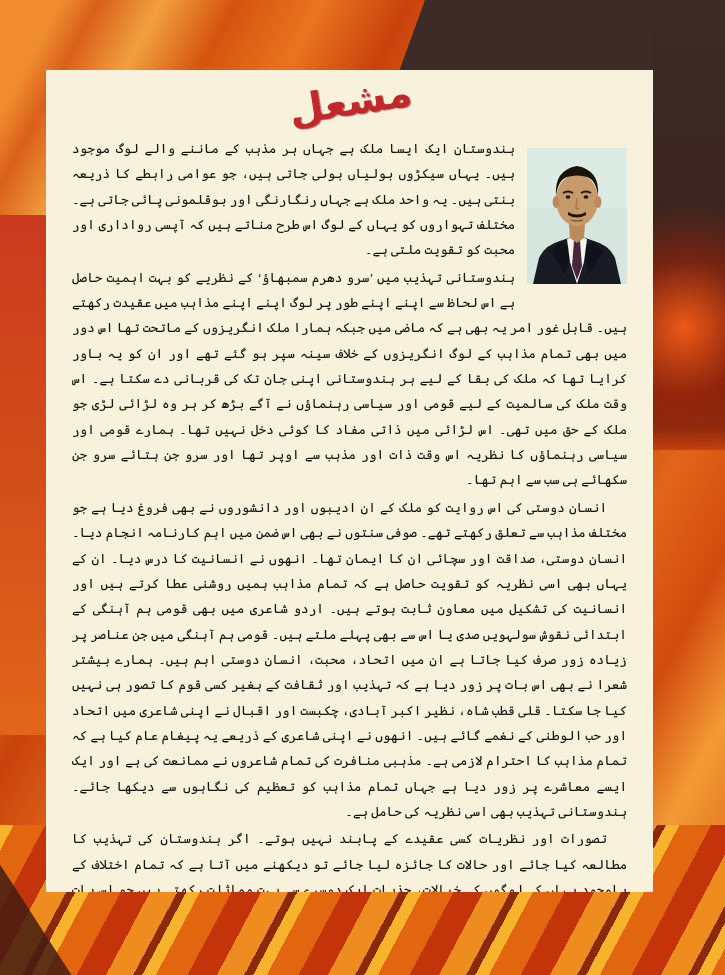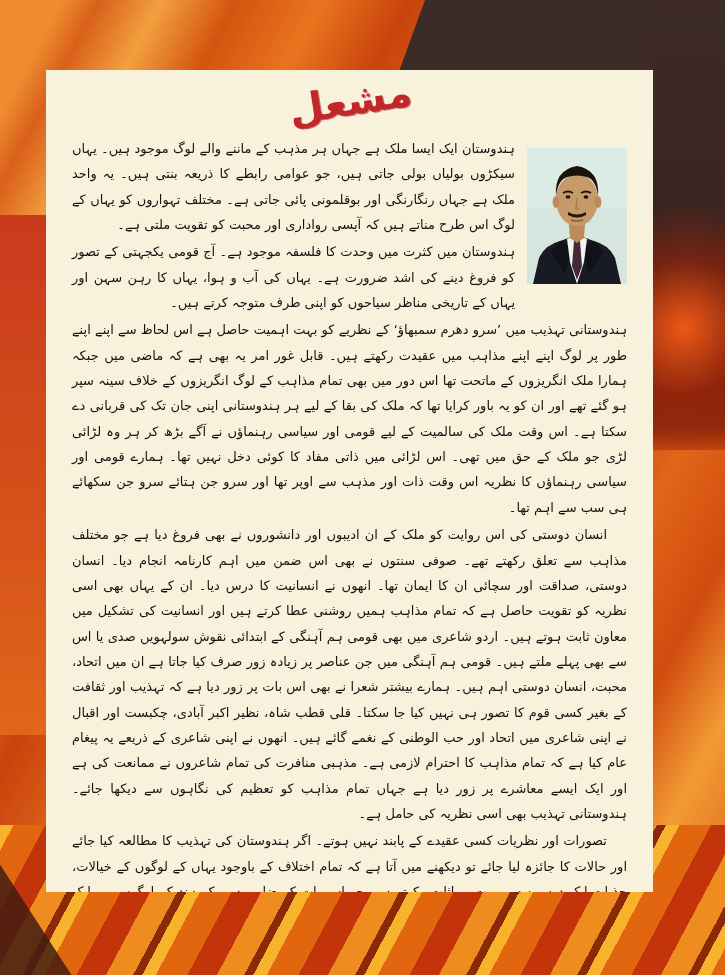--- a/index.html
+++ b/index.html
@@ -61,21 +61,21 @@
     font-size:40px; font-weight:bold; color:#c2282a;
     transform:rotate(-9deg) translateY(2px);
     text-shadow:1px 1px 0 rgba(140,29,30,.55);
     letter-spacing:1px;
   }
   .article {
     direction:rtl;
     text-align:justify;
     font-size:13px; line-height:1.95; color:#17130f;
   }
-  .article p { margin-bottom:2px; }
+  .article p { margin-bottom:2px;font-family:Liberation Serif, serif; }
   .article p.indent { text-indent:20px; }
   .photo {
     float:right; width:100px; height:136px;
     margin:12px 0 8px 12px;
     background:#d6e6de;
     overflow:hidden;
   }
   .photo svg { display:block; width:100%; height:100%; }
 </style>
 </head>
@@ -127,20 +127,19 @@
 
           <path d="M50 50 L49 60 Q50 62 52 60" stroke="#a97c50" stroke-width="1.6" fill="none"></path>
 
           <path d="M41 64 Q50 69 59 64 L59 67 Q50 72 41 67 Z" fill="#23150c"></path>
 
           <path d="M44 72 Q50 74 56 72" stroke="#8a5b3a" stroke-width="1.4" fill="none"></path>
         </svg>
       </div>
 
       <p>ہندوستان ایک ایسا ملک ہے جہاں ہر مذہب کے ماننے والے لوگ موجود ہیں۔ یہاں سیکڑوں بولیاں بولی جاتی ہیں، جو عوامی رابطے کا ذریعہ بنتی ہیں۔ یہ واحد ملک ہے جہاں رنگارنگی اور بوقلمونی پائی جاتی ہے۔ مختلف تہواروں کو یہاں کے لوگ اس طرح مناتے ہیں کہ آپسی رواداری اور محبت کو تقویت ملتی ہے۔</p>
-      <p>ہندوستان میں کثرت میں وحدت کا فلسفہ موجود ہے۔ آج قومی یکجہتی کے تصور کو فروغ دینے کی اشد ضرورت ہے۔ یہاں کی آب و ہوا، یہاں کا رہن سہن اور یہاں کے تاریخی مناظر سیاحوں کو اپنی طرف متوجہ کرتے ہیں۔</p>
       <p>ہندوستانی تہذیب میں ’سرو دھرم سمبھاؤ‘ کے نظریے کو بہت اہمیت حاصل ہے اس لحاظ سے اپنے اپنے طور پر لوگ اپنے اپنے مذاہب میں عقیدت رکھتے ہیں۔ قابل غور امر یہ بھی ہے کہ ماضی میں جبکہ ہمارا ملک انگریزوں کے ماتحت تھا اس دور میں بھی تمام مذاہب کے لوگ انگریزوں کے خلاف سینہ سپر ہو گئے تھے اور ان کو یہ باور کرایا تھا کہ ملک کی بقا کے لیے ہر ہندوستانی اپنی جان تک کی قربانی دے سکتا ہے۔ اس وقت ملک کی سالمیت کے لیے قومی اور سیاسی رہنماؤں نے آگے بڑھ کر ہر وہ لڑائی لڑی جو ملک کے حق میں تھی۔ اس لڑائی میں ذاتی مفاد کا کوئی دخل نہیں تھا۔ ہمارے قومی اور سیاسی رہنماؤں کا نظریہ اس وقت ذات اور مذہب سے اوپر تھا اور سرو جن ہتائے سرو جن سکھائے ہی سب سے اہم تھا۔</p>
       <p class="indent">انسان دوستی کی اس روایت کو ملک کے ان ادیبوں اور دانشوروں نے بھی فروغ دیا ہے جو مختلف مذاہب سے تعلق رکھتے تھے۔ صوفی سنتوں نے بھی اس ضمن میں اہم کارنامہ انجام دیا۔ انسان دوستی، صداقت اور سچائی ان کا ایمان تھا۔ انھوں نے انسانیت کا درس دیا۔ ان کے یہاں بھی اسی نظریہ کو تقویت حاصل ہے کہ تمام مذاہب ہمیں روشنی عطا کرتے ہیں اور انسانیت کی تشکیل میں معاون ثابت ہوتے ہیں۔ اردو شاعری میں بھی قومی ہم آہنگی کے ابتدائی نقوش سولہویں صدی یا اس سے بھی پہلے ملتے ہیں۔ قومی ہم آہنگی میں جن عناصر پر زیادہ زور صرف کیا جاتا ہے ان میں اتحاد، محبت، انسان دوستی اہم ہیں۔ ہمارے بیشتر شعرا نے بھی اس بات پر زور دیا ہے کہ تہذیب اور ثقافت کے بغیر کسی قوم کا تصور ہی نہیں کیا جا سکتا۔ قلی قطب شاہ، نظیر اکبر آبادی، چکبست اور اقبال نے اپنی شاعری میں اتحاد اور حب الوطنی کے نغمے گائے ہیں۔ انھوں نے اپنی شاعری کے ذریعے یہ پیغام عام کیا ہے کہ تمام مذاہب کا احترام لازمی ہے۔ مذہبی منافرت کی تمام شاعروں نے ممانعت کی ہے اور ایک ایسے معاشرے پر زور دیا ہے جہاں تمام مذاہب کو تعظیم کی نگاہوں سے دیکھا جائے۔ ہندوستانی تہذیب بھی اسی نظریہ کی حامل ہے۔</p>
       <p class="indent">تصورات اور نظریات کسی عقیدے کے پابند نہیں ہوتے۔ اگر ہندوستان کی تہذیب کا مطالعہ کیا جائے اور حالات کا جائزہ لیا جائے تو دیکھنے میں آتا ہے کہ تمام اختلاف کے باوجود یہاں کے لوگوں کے خیالات، جذبات ایک دوسرے سے بہت مماثلت رکھتے ہیں جو اس بات کے ضامن ہیں کہ ہند کے لوگوں میں ایک گہری وحدت موجود ہے۔ کبھی ایسا بھی دیکھنے میں آتا ہے کہ انتشار کی وجہ سے ہندوستان کی وحدت کو ختم کرنے کی کوشش کی جاتی ہے لیکن ہر دفعہ اتحاد کے ذریعے ہی ہندوستان دوبارہ نئے سرے سے ہم آہنگ ہوا ہے اور ایک مشترکہ تہذیب وجود میں آئی ہے۔</p>
 
     </div>
   </div>
 </div>
 
 </body></html>

